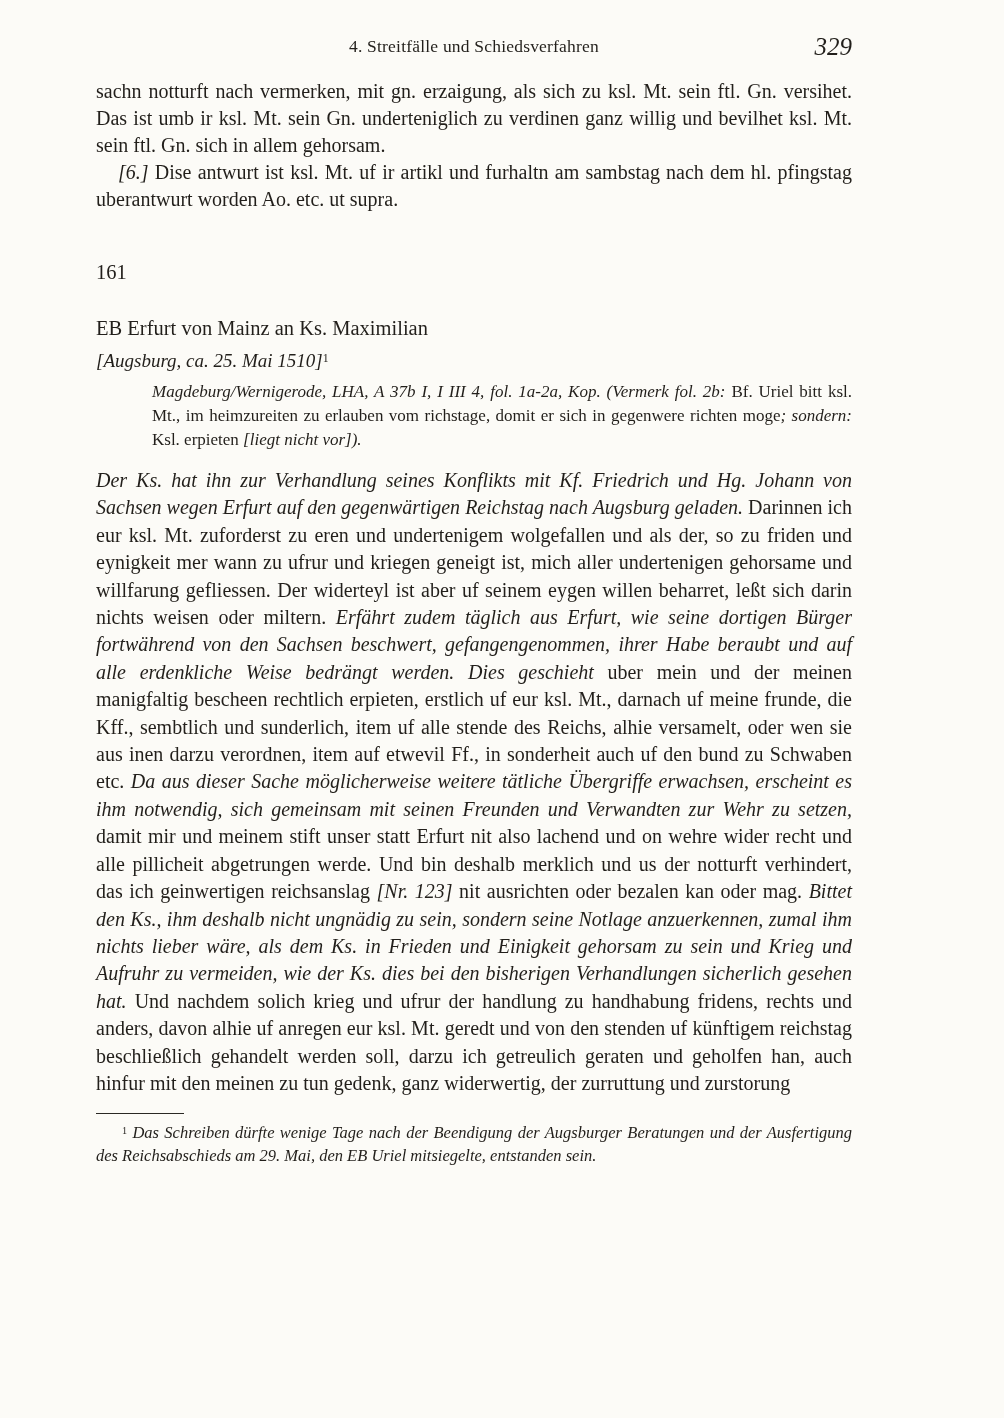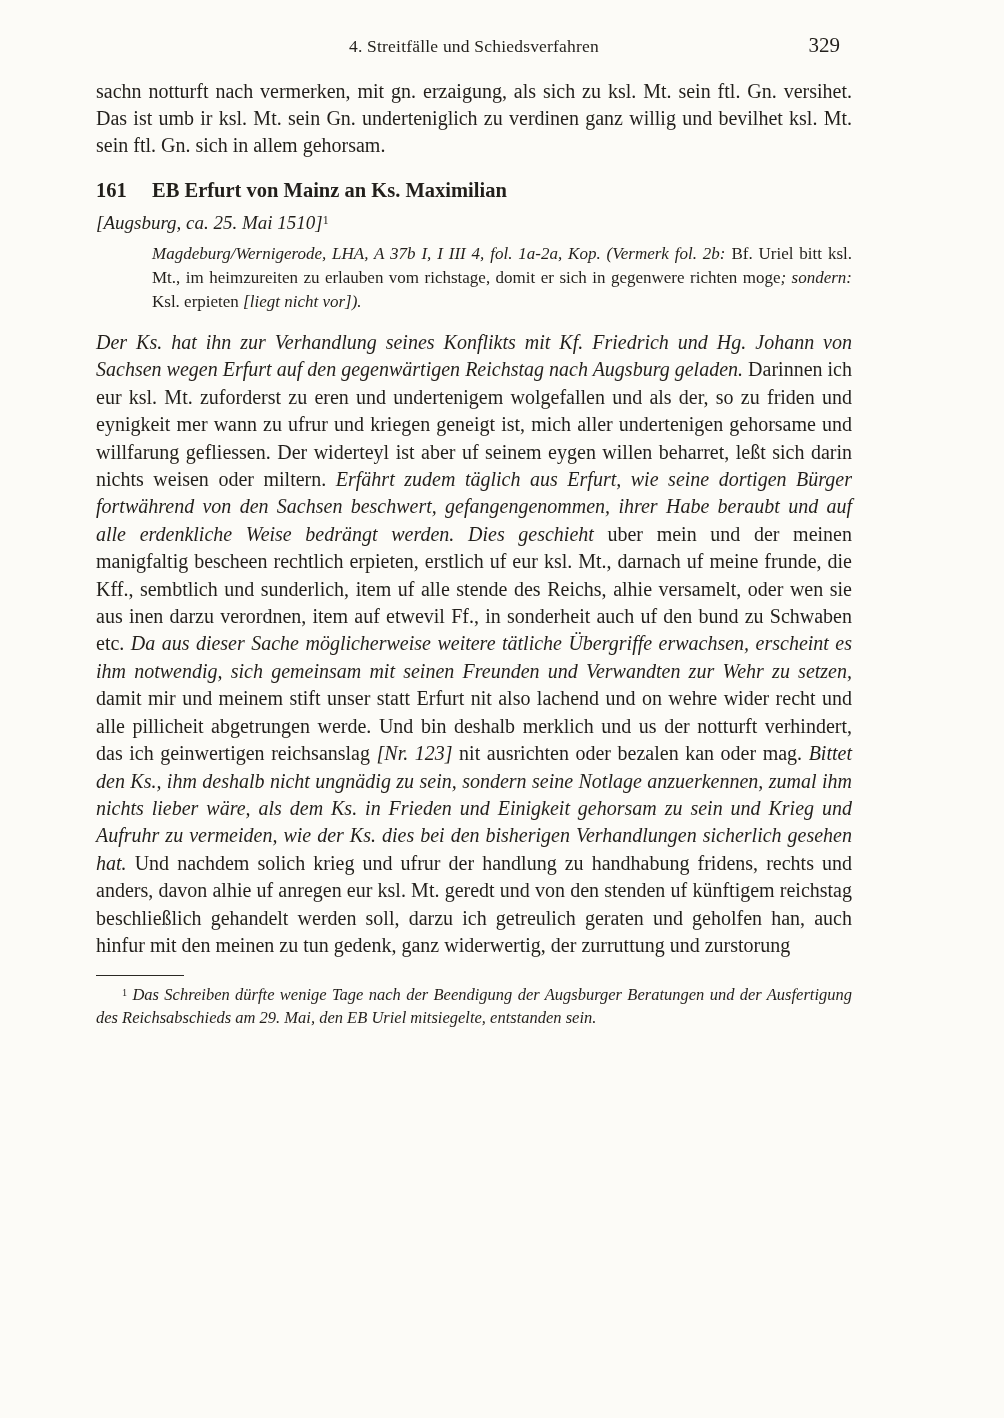--- a/index.html
+++ b/index.html
@@ -20,36 +20,38 @@
     height: 26px;
     margin-bottom: 16px;
   }
   .running-head {
     text-align: center;
     font-size: 17.5px;
     letter-spacing: 0.2px;
   }
   .page-number {
     position: absolute;
-    right: 12px;
+    right: 0;
     top: -3px;
-    font-size: 21px;
+    font-size: 25px;
+    font-style: italic;
   }
   p { margin: 0; }
   .body-para {
     font-size: 20px;
     line-height: 27px;
     text-align: justify;
   }
   .indent { text-indent: 22px; }
   .entry-heading {
-    margin-top: 20px;
+    margin-top: 48px;
     display: flex;
-    font-weight: bold;
+    font-weight: normal;
     font-size: 20.5px;
+    flex-direction: column;
   }
   .entry-number { width: 56px; flex: 0 0 56px; }
   .dateline {
     margin-top: 9px;
     font-size: 19px;
     line-height: 24px;
   }
   .sourceline {
     margin-left: 56px;
     margin-top: 7px;
@@ -88,20 +90,21 @@
 
 <div class="page">
 
   <header class="pagehead">
     <div class="running-head">4. Streitfälle und Schiedsverfahren</div>
     <div class="page-number">329</div>
   </header>
 
   <p class="body-para"><span>sachn notturft nach vermerken, mit gn. erzaigung, als sich zu ksl. Mt. sein ftl. Gn. versihet. Das ist umb ir ksl. Mt. sein Gn. underteniglich zu verdinen ganz willig und bevilhet ksl. Mt. sein ftl. Gn. sich in allem gehorsam.</span></p>
 
+  <p class="body-para indent"><span class="it">[6.] </span><span>Dise antwurt ist ksl. Mt. uf ir artikl und furhaltn am sambstag nach dem hl. pfingstag uberantwurt worden Ao. etc. ut supra.</span></p>
 
   <div class="entry-heading">
     <span class="entry-number">161</span>
     <span class="entry-title">EB Erfurt von Mainz an Ks. Maximilian</span>
   </div>
 
   <p class="dateline"><span class="it">[Augsburg, ca. 25. Mai 1510]</span><sup>1</sup></p>
 
   <p class="sourceline"><span class="it">Magdeburg/Wernigerode, LHA, A 37b I, I III 4, fol. 1a-2a, Kop. (Vermerk fol. 2b: </span><span>Bf. Uriel bitt ksl. Mt., im heimzureiten zu erlauben vom richstage, domit er sich in gegenwere richten moge</span><span class="it">; sondern: </span><span>Ksl. erpieten </span><span class="it">[liegt nicht vor]).</span></p>
 

